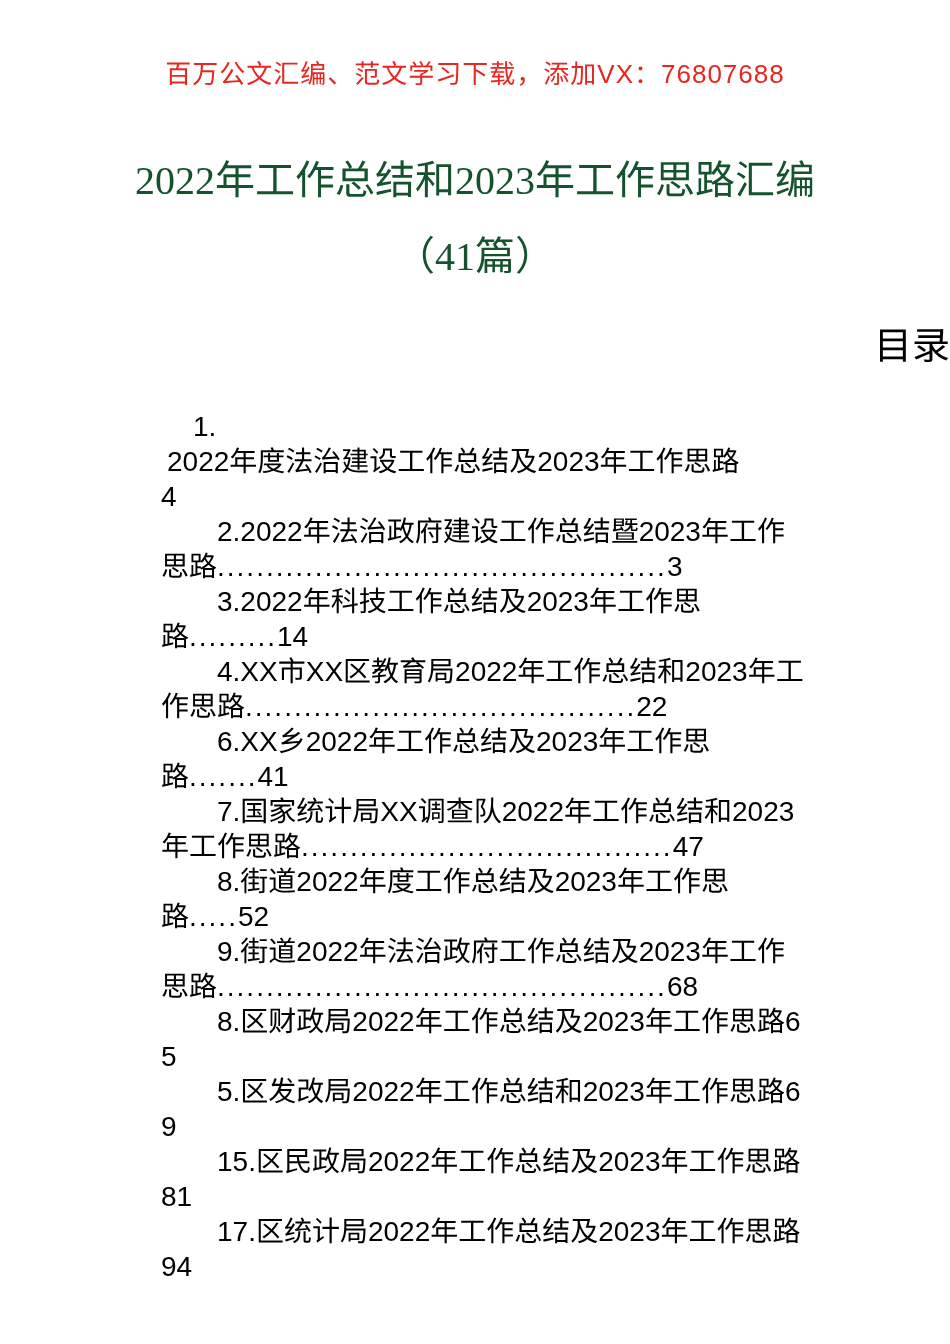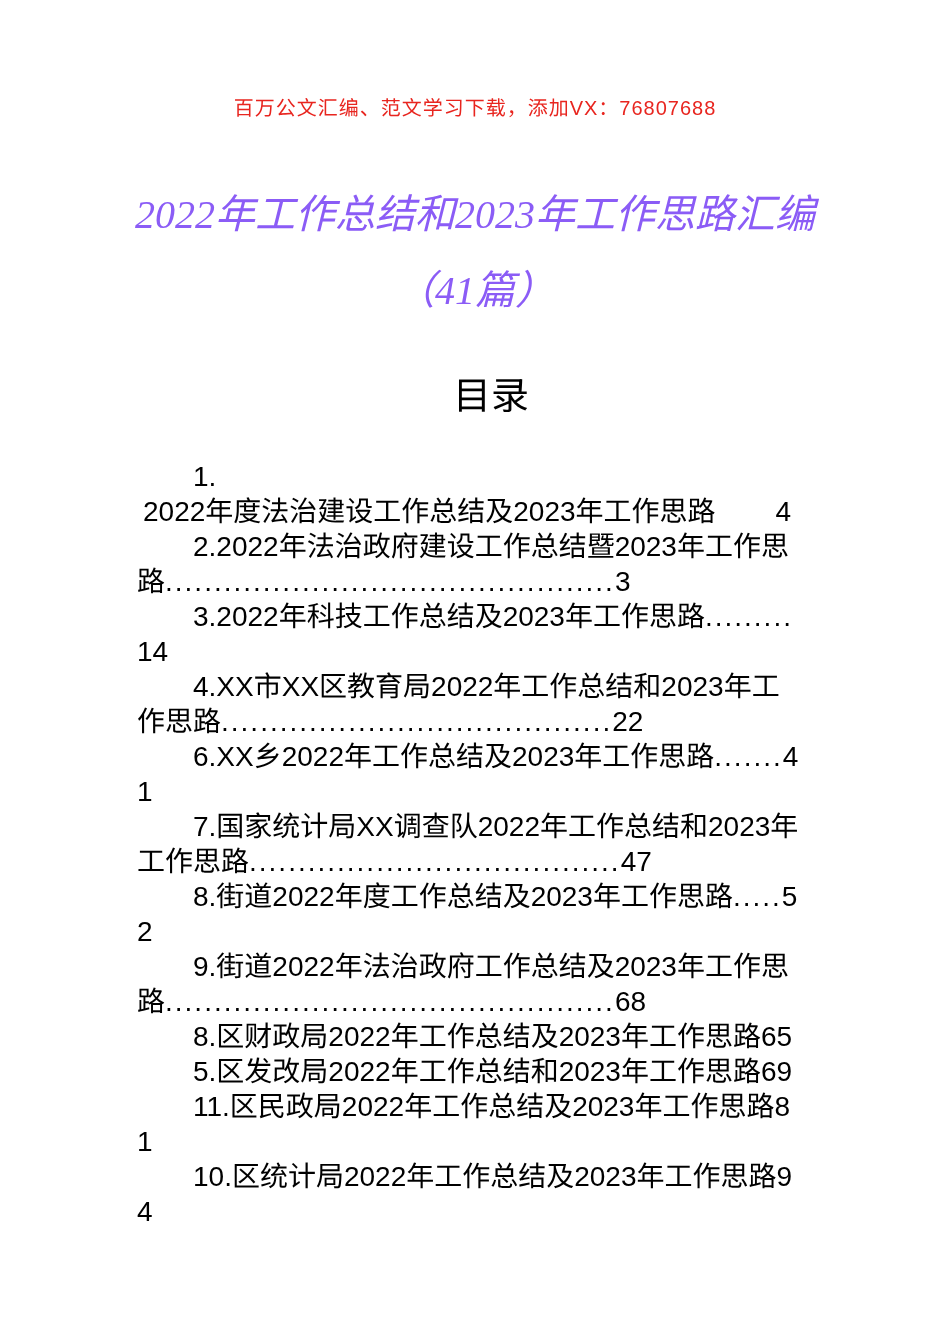--- a/index.html
+++ b/index.html
@@ -14,44 +14,43 @@
     overflow: hidden;
     color: #000000;
     font-family: "Liberation Sans", "DejaVu Sans", sans-serif;
   }
   .page {
     width: 950px;
     height: 1344px;
     background: #ffffff;
   }
   .header-notice {
-    padding-top: 96px;
+    padding-top: 62px;
     text-align: center;
-    font-size: 20px;
+    font-size: 26px;
     line-height: 24px;
     letter-spacing: 1px;
     color: #e8251f;
     font-family: "Liberation Sans", "DejaVu Sans", sans-serif;
   }
   .doc-title {
     margin: 57px 0 0 0;
     text-align: center;
     font-family: "Liberation Serif", "DejaVu Serif", serif;
     font-weight: 400;
     font-size: 40px;
     line-height: 76px;
-    color: #8b5cf6;
-    font-style: italic;
+    color: #14532d;
   }
   .doc-title .line {
     display: block;
   }
   .toc-heading {
-    margin: 46px 0 0 0;
-    text-align: center;
+    margin: 30px 0 0 0;
+    text-align: right;
     font-family: "Liberation Serif", "DejaVu Serif", serif;
     font-weight: 400;
     font-size: 38px;
     line-height: 42px;
     color: #000000;
     padding-left: 32px;
   }
   .toc-list {
     margin-top: 42px;
     padding: 0 145px 0 137px; 
@@ -65,20 +64,21 @@
     text-align: left;
     word-break: break-all;
   }
   .toc-entry .lead {
     display: block;
     text-indent: 2em;
   }
   .toc-entry .body {
     display: block;
     text-indent: 2em;
+    margin-left: 24px;
   }
   .toc-entry.has-lead .body {
     text-indent: 6px;
   }
   .toc-entry .d {
     letter-spacing: 2px;
   }
 </style>
 </head>
 <body style="background: rgb(255, 255, 255); color: rgb(0, 0, 0);">
@@ -120,20 +120,20 @@
       <p class="toc-entry">
         <span class="body"><span class="t">9.街道2022年法治政府工作总结及2023年工作思路</span><span class="d">..............................................</span><span class="p">68</span></span>
       </p>
       <p class="toc-entry">
         <span class="body"><span class="t">8.区财政局2022年工作总结及2023年工作思路</span><span class="d"></span><span class="p">65</span></span>
       </p>
       <p class="toc-entry">
         <span class="body"><span class="t">5.区发改局2022年工作总结和2023年工作思路</span><span class="d"></span><span class="p">69</span></span>
       </p>
       <p class="toc-entry">
-        <span class="body"><span class="t">11.区民政局2022年工作总结及2023年工作思路</span><span class="d"></span><span class="p">81</span></span>
+        <span class="body"><span class="t">15.区民政局2022年工作总结及2023年工作思路</span><span class="d"></span><span class="p">81</span></span>
       </p>
       <p class="toc-entry">
-        <span class="body"><span class="t">10.区统计局2022年工作总结及2023年工作思路</span><span class="d"></span><span class="p">94</span></span>
+        <span class="body"><span class="t">17.区统计局2022年工作总结及2023年工作思路</span><span class="d"></span><span class="p">94</span></span>
       </p>
     </div>
 
 </div>
 
 </body></html>

